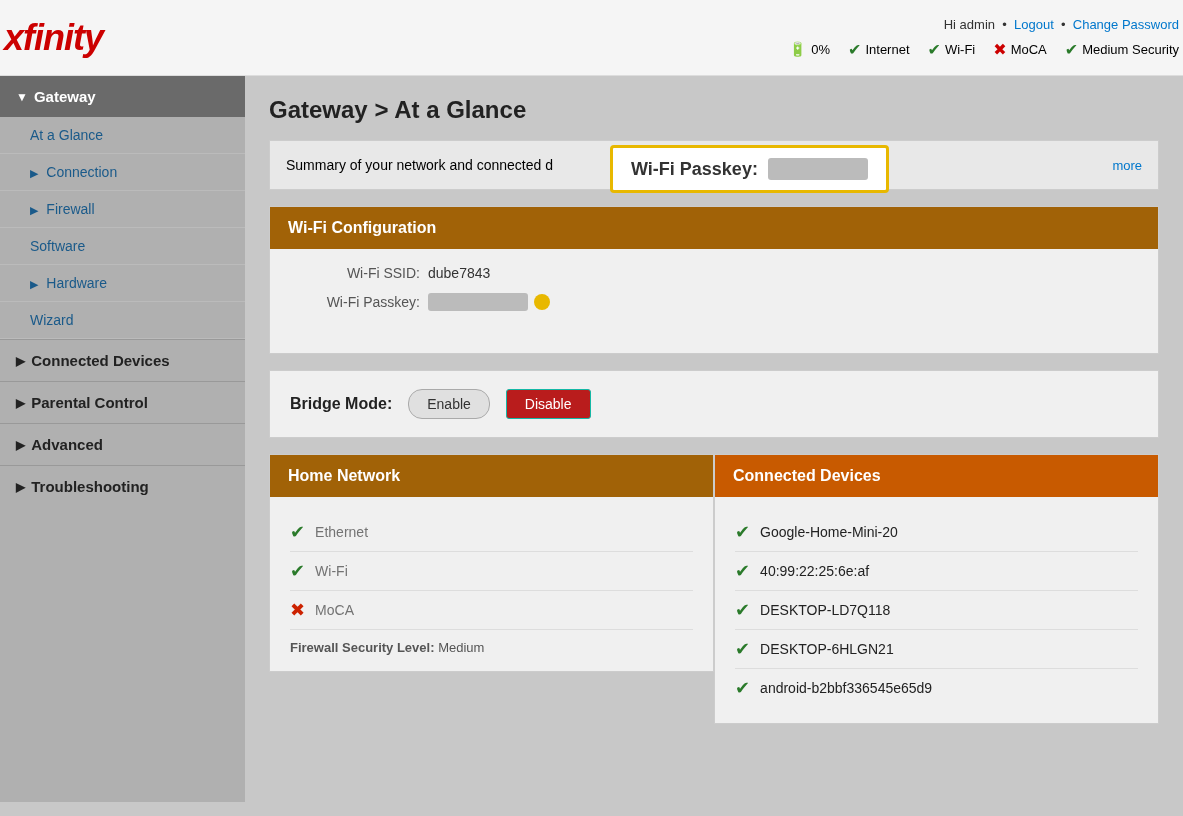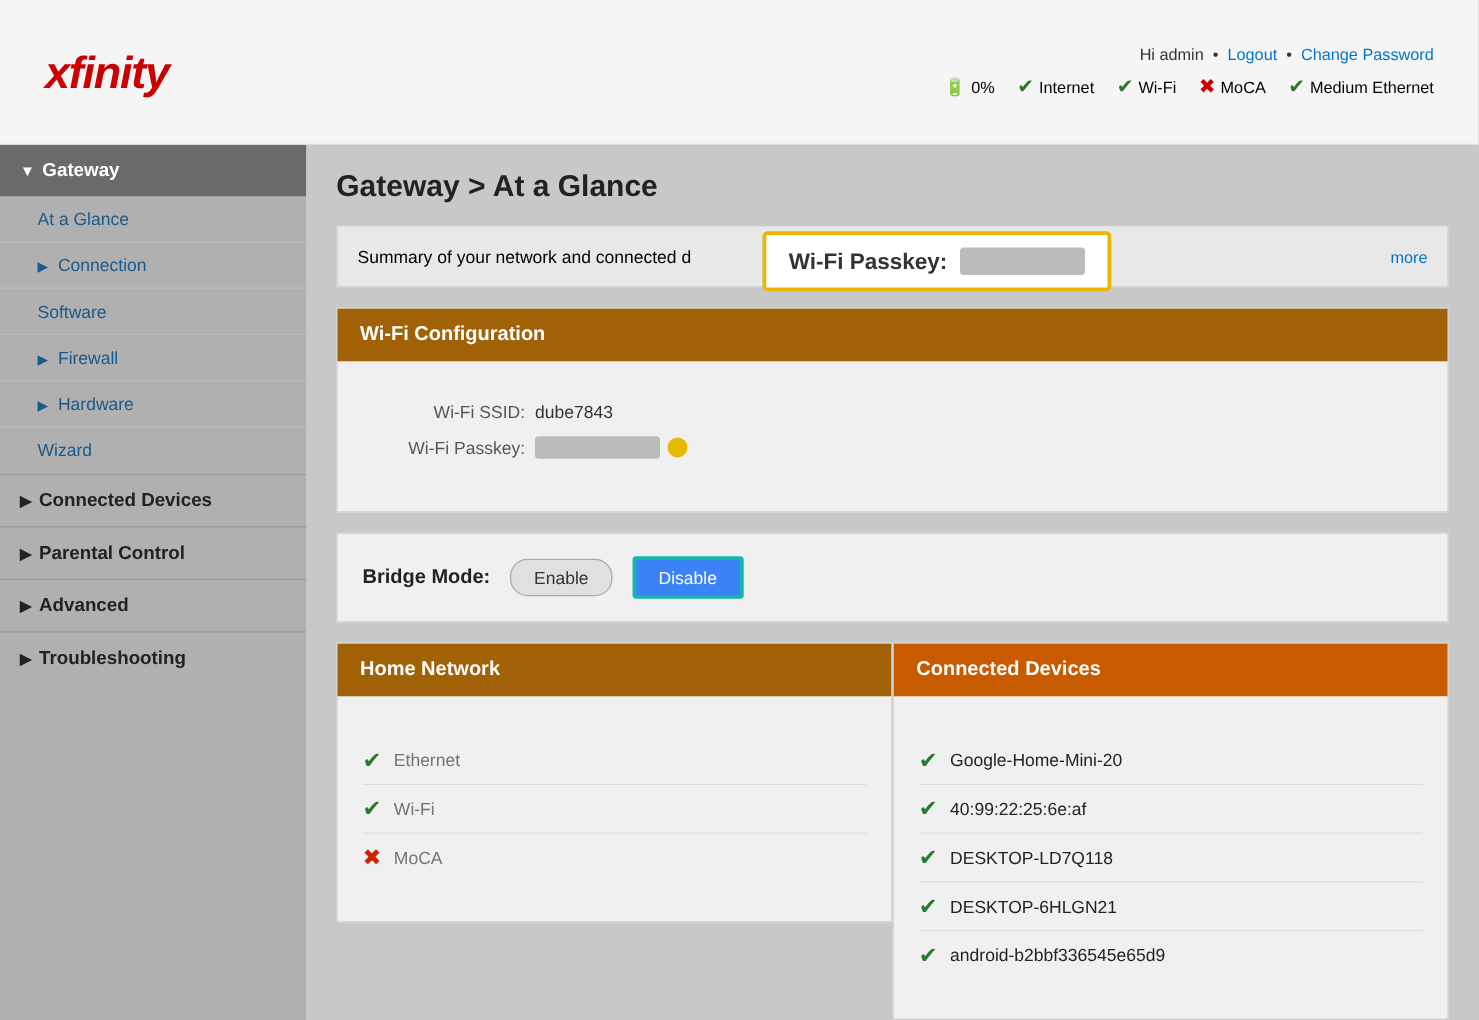--- a/index.html
+++ b/index.html
@@ -2,22 +2,22 @@
 <html><head>
   <meta charset="utf-8">
   <style>
     * { margin: 0; padding: 0; box-sizing: border-box; }
     body { font-family: Arial, sans-serif; font-size: 14px; background: #c8c8c8; width: 1183px; min-height: 816px; }
 
     
     #header {
       background: #f5f5f5;
       border-bottom: 1px solid #ddd;
-      padding: 0 36px;
-      height: 116px;
+      padding: 0 4px;
+      height: 76px;
       display: flex;
       align-items: center;
       justify-content: space-between;
     }
     #logo {
       color: #cc0000;
       font-size: 36px;
       font-weight: bold;
       font-style: italic;
       letter-spacing: -1px;
@@ -137,21 +137,21 @@
       margin-bottom: 16px;
     }
     .section-header {
       background: #a16207;
       color: white;
       padding: 12px 18px;
       font-size: 16px;
       font-weight: bold;
     }
     .section-header.orange { background: #c85a00; }
-    .section-body { padding: 32px 20px; }
+    .section-body { padding: 16px 20px; }
     .field-row { margin-bottom: 12px; display: flex; align-items: center; }
     .field-label { color: #555; font-size: 14px; min-width: 130px; text-align: right; margin-right: 8px; }
     .field-value { color: #333; font-size: 14px; }
     .field-value-blur {
       display: inline-block;
       width: 100px;
       height: 18px;
       background: #bbb;
       border-radius: 3px;
       vertical-align: middle;
@@ -171,22 +171,22 @@
     .btn-enable {
       background: #e0e0e0;
       border: 1px solid #aaa;
       color: #333;
       padding: 6px 18px;
       font-size: 14px;
       cursor: pointer;
       border-radius: 14px;
     }
     .btn-disable {
-      background: #3b82f6;
-      border: 3px solid #14b8a6;
+      background: #b91c1c;
+      border: 1px solid #14b8a6;
       color: white;
       padding: 6px 18px;
       font-size: 14px;
       cursor: pointer;
       border-radius: 3px;
     }
 
     
     #bottom-panels { display: flex; gap: 0; }
     #bottom-panels .panel { flex: 1; }
@@ -232,46 +232,46 @@
       <div class="status-item">
         <span class="status-ok">✔</span>
         <span>Wi-Fi</span>
       </div>
       <div class="status-item">
         <span class="status-err">✖</span>
         <span>MoCA</span>
       </div>
       <div class="status-item">
         <span class="status-ok">✔</span>
-        <span>Medium Ethernet</span>
+        <span>Medium Security</span>
       </div>
     </div>
   </div>
 </div>
 
 <div id="layout">
 
   <div id="sidebar">
     <div class="sidebar-section-header">
       <span class="arrow">▼</span>
       <span>Gateway</span>
     </div>
     <div class="sidebar-item active">
       <span>At a Glance</span>
     </div>
     <div class="sidebar-item">
       <span style="margin-right:4px; font-size:11px;">▶</span>
       <span>Connection</span>
     </div>
     <div class="sidebar-item">
-      <span>Software</span>
-    </div>
-    <div class="sidebar-item">
       <span style="margin-right:4px; font-size:11px;">▶</span>
       <span>Firewall</span>
+    </div>
+    <div class="sidebar-item">
+      <span>Software</span>
     </div>
     <div class="sidebar-item">
       <span style="margin-right:4px; font-size:11px;">▶</span>
       <span>Hardware</span>
     </div>
     <div class="sidebar-item">
       <span>Wizard</span>
     </div>
     <div class="sidebar-sub-header">
       <span class="arrow">▶</span>
@@ -348,20 +348,24 @@
               <span class="network-label">Ethernet</span>
             </div>
             <div class="network-item">
               <span class="icon-ok">✔</span>
               <span class="network-label">Wi-Fi</span>
             </div>
             <div class="network-item">
               <span class="icon-err">✖</span>
               <span class="network-label">MoCA</span>
             </div>
+            <div class="firewall-row">
+              <strong>Firewall Security Level:</strong>
+              <span>Medium</span>
+            </div>
           </div>
         </div>
       </div>
 
       <div class="panel">
         <div class="section-card">
           <div class="section-header orange">
             <span>Connected Devices</span>
           </div>
           <div class="section-body">

